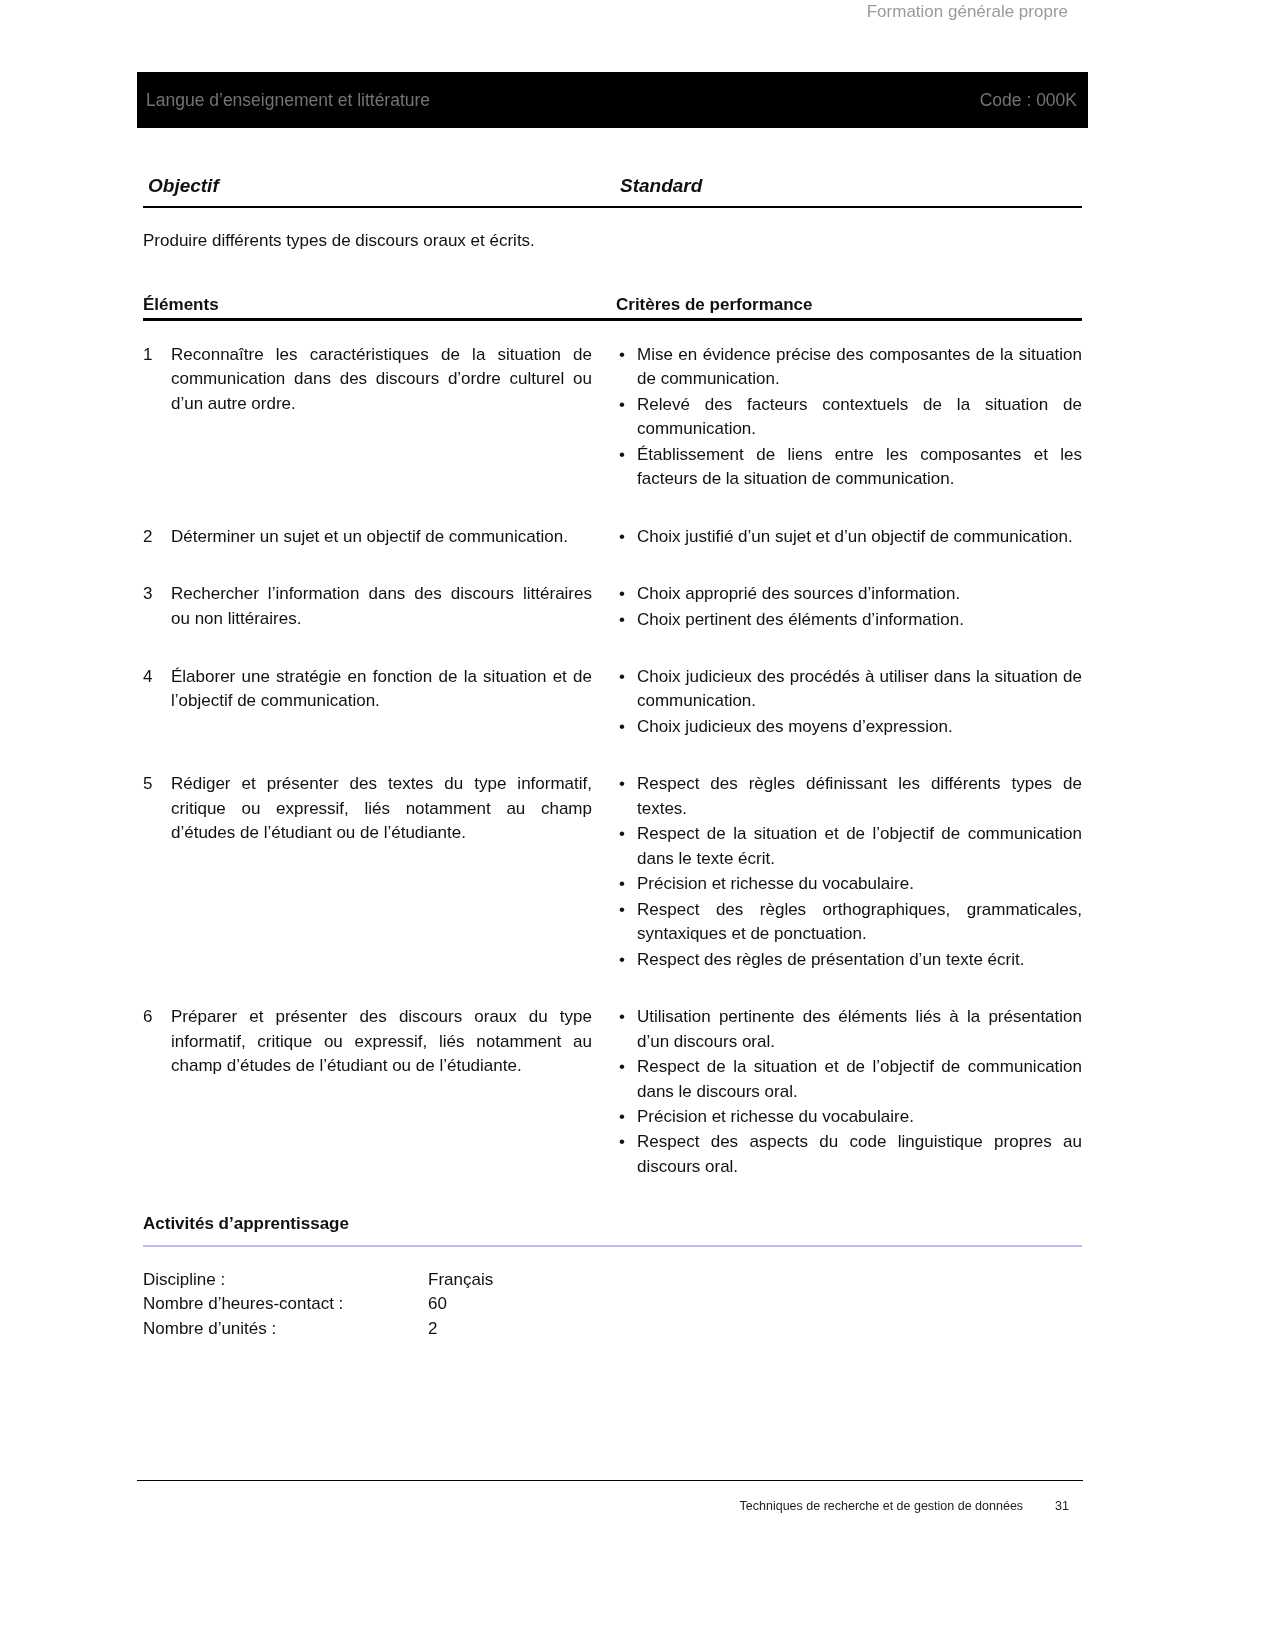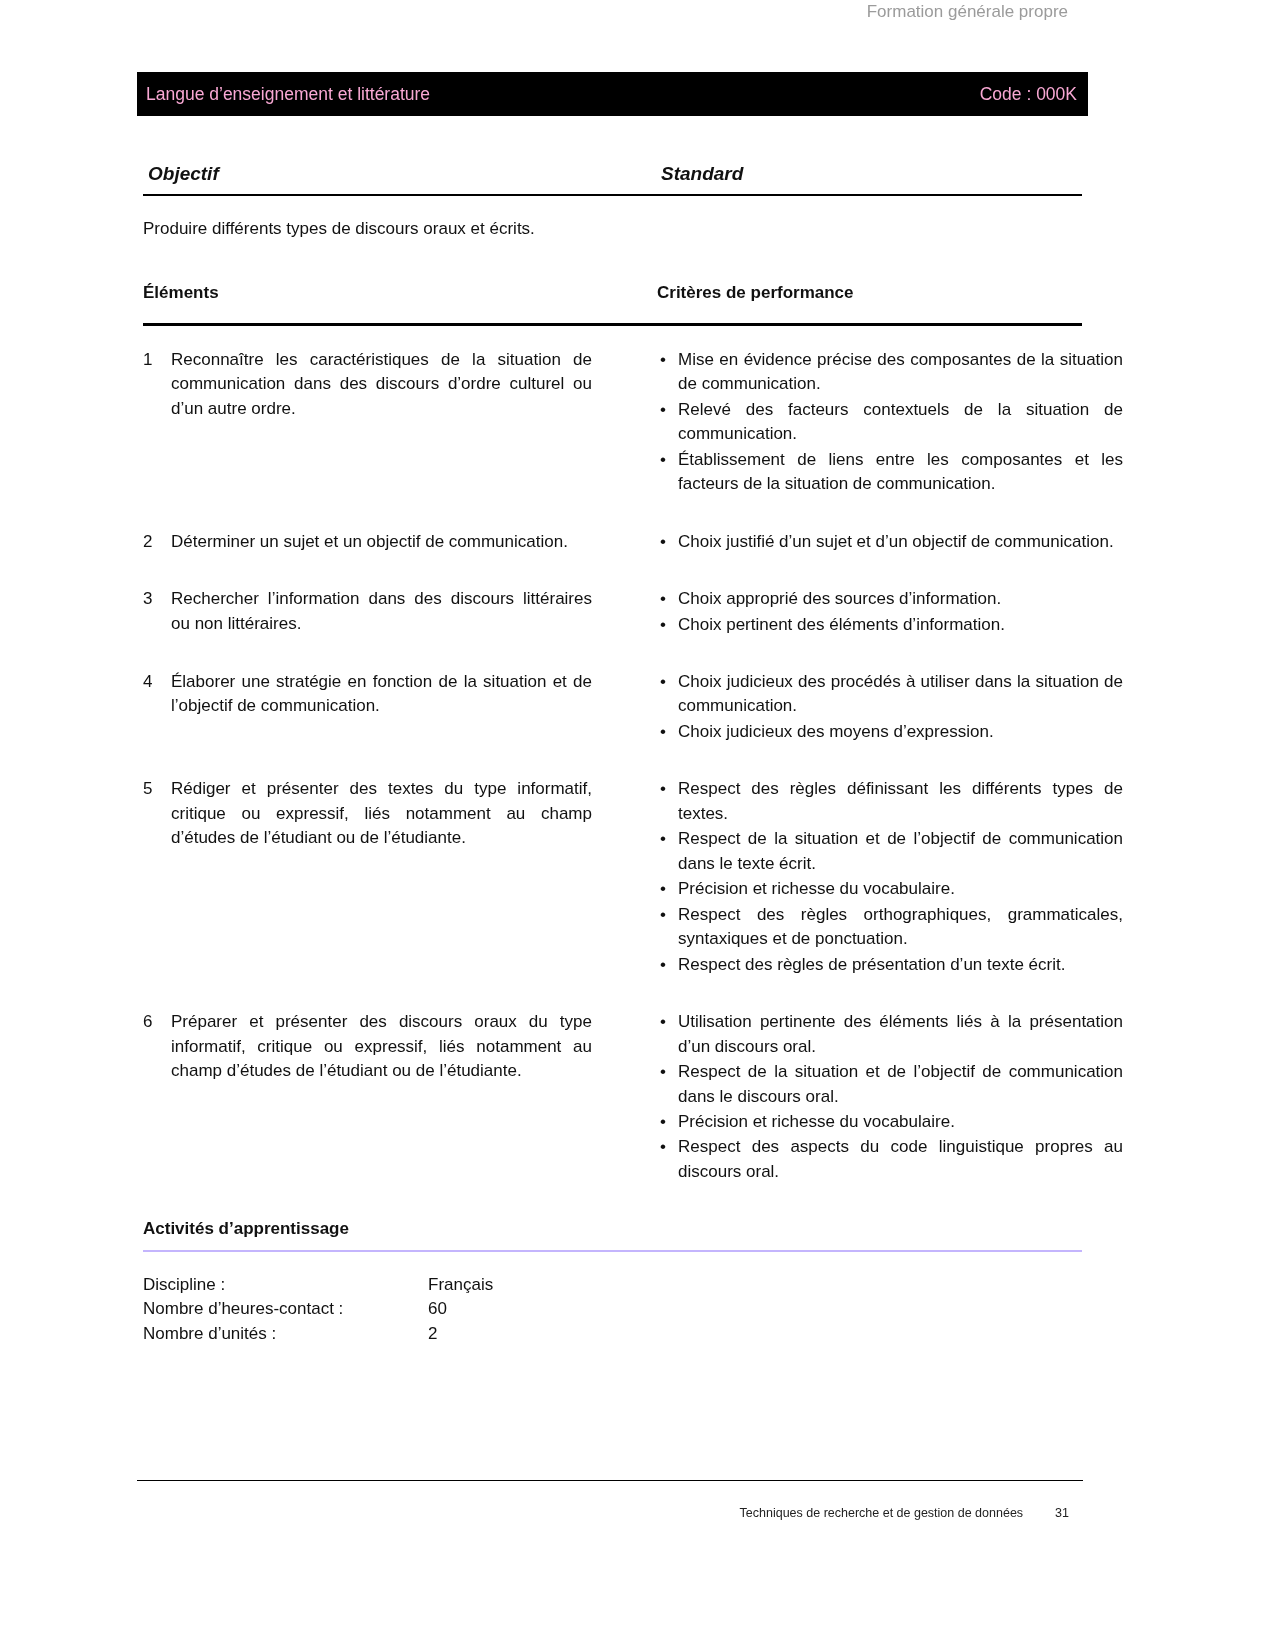--- a/index.html
+++ b/index.html
@@ -16,47 +16,47 @@
     text-align:right;
     padding-right:14px;
     color:#9b9b9b;
     font-size:17px;
   }
 
   .title-bar {
     margin-top:48px;
     margin-left:-6px; margin-right:-6px;
     background:#000;
-    color:#f9a8d4;
-    height:44px;
+    color:#737373;
+    height:56px;
     display:flex; align-items:center; justify-content:space-between;
     padding:0 11px 0 9px;
     font-size:17.5px;
   }
 
-  .two-col { display:grid; grid-template-columns:473px 466px;gap:41px; }
+  .two-col { display:grid; grid-template-columns:473px 466px; }
 
   .obj-std {
     margin-top:44px;
     border-bottom:2px solid #000;
     padding-bottom:6px;
   }
   .obj-std .h {
     font-size:19px; font-weight:bold; font-style:italic;
   }
   .obj-std .h.left { padding-left:5px; }
   .obj-std .h.right { padding-left:4px; }
 
   .enonce-heading { margin-top:25px; font-weight:bold; }
   .competence-statement { margin-top:21px; text-align:justify; max-width:560px; }
 
   .table-head {
     margin-top:40px;
     border-bottom:3px solid #000;
-    padding-bottom:17px;
+    padding-bottom:0;
     font-weight:bold;
   }
 
   .rows { margin-top:22px; }
   .row { margin-bottom:32px; }
   .el-cell {
     display:grid; grid-template-columns:28px 1fr;
     padding-right:24px;
     align-items:start;
   }
@@ -79,21 +79,21 @@
     border-bottom:2px solid #c4b5fd;
     padding-bottom:8px;
   }
   .fields { margin-top:21px; }
   .field-row { display:grid; grid-template-columns:285px 1fr; }
 
   .footer {
     position:absolute;
     top:1480px; left:137px; width:946px;
     border-top:1px solid #000;
-    padding-top:25px; padding-right:14px;
+    padding-top:18px; padding-right:14px;
     font-size:12.5px; line-height:1.2;
     display:flex; justify-content:flex-end; gap:32px;
     color:#222;
   }
 </style>
 </head>
 <body>
 
 <div class="content">
 

